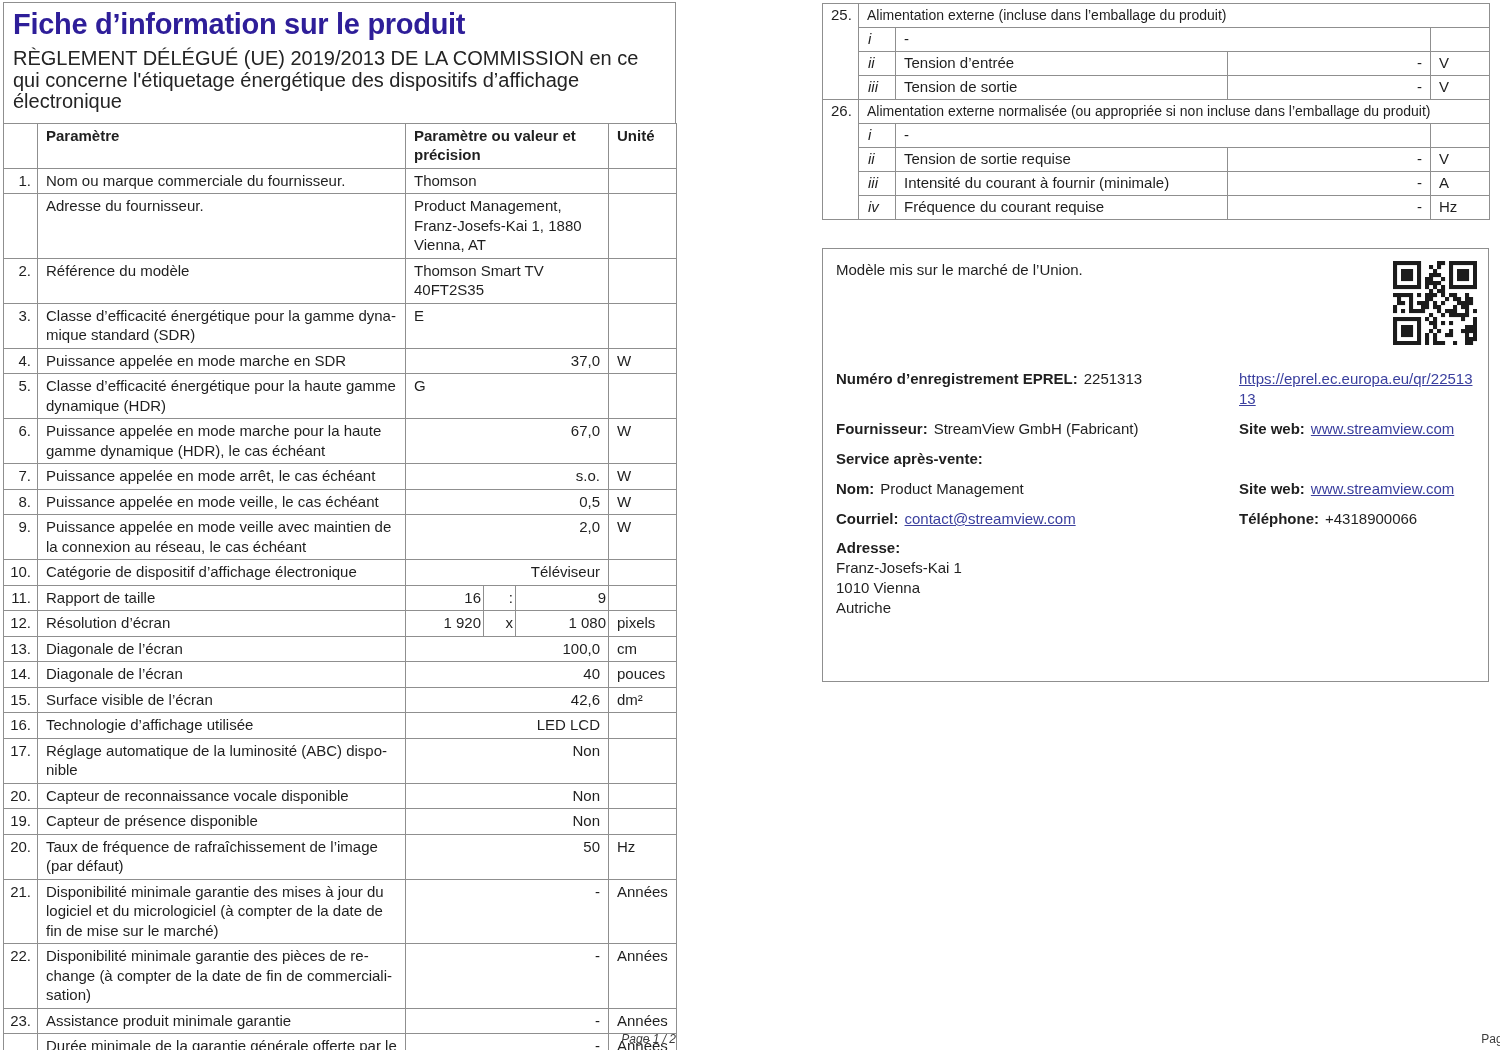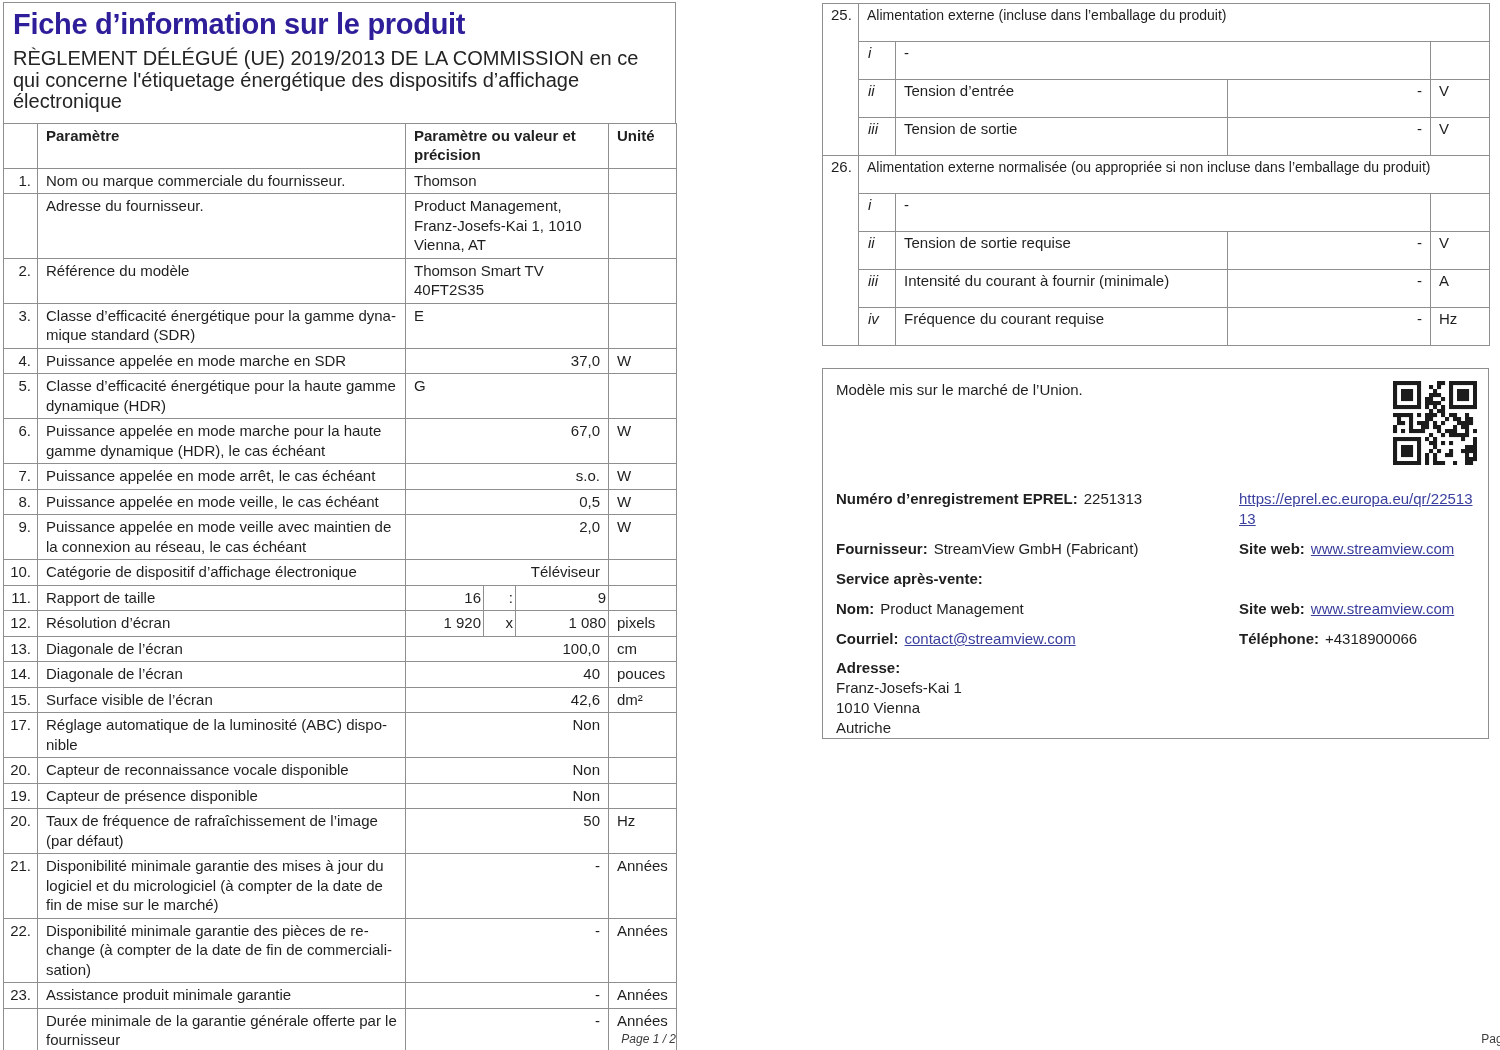--- a/index.html
+++ b/index.html
@@ -22,25 +22,25 @@
   .params th{text-align:left;font-weight:bold;}
   td.num,th.num{text-align:right;padding-right:6px;padding-left:2px;}
   .left{text-align:left;}
   .right{text-align:right;}
   td.ctr{text-align:right;padding-left:2px;padding-right:2px;}
   td.val{white-space:pre-line;}
   td.unit{padding-left:8px;}
 
   
   .p2{font-size:14.5px;}
-  .p2 td{line-height:18px;padding:2px 8px 17px;}
+  .p2 td{line-height:18px;padding:2px 8px 3px;}
   .p2 td.roman{font-style:italic;padding-left:9px;}
   .p2 td.sec-title{font-size:14px;white-space:nowrap;}
 
-  .info-box{position:relative;margin-top:22px;border:1px solid #8f8f8f;height:371px;
+  .info-box{position:relative;margin-top:28px;border:1px solid #8f8f8f;height:434px;
     box-sizing:border-box;padding:11px 13px;font-size:15px;}
   .intro{margin-bottom:89px;line-height:20px;}
   .qr{position:absolute;top:12px;right:11px;width:84px;height:84px;}
   .grid-row{display:grid;grid-template-columns:403px 1fr;margin-top:10px;line-height:20px;}
   .single{margin-top:10px;line-height:20px;}
   .b{font-weight:bold;}
   .v{margin-left:6px;}
   a.link{color:var(--link-color,#3a3f9e);text-decoration:underline;cursor:pointer;}
   a.eprel{display:inline-block;max-width:242px;word-break:break-all;line-height:20px;}
   .addr{margin-top:9px;line-height:20px;}
@@ -78,21 +78,21 @@
         <tr>
           <td class="num">1.</td>
           <td class="lbl">Nom ou marque commerciale du fournisseur.</td>
           <td class="val left" colspan="3">Thomson</td>
           <td class="unit"></td>
         </tr>
         <tr>
           <td class="num"></td>
           <td class="lbl">Adresse du fournisseur.</td>
           <td class="val left" colspan="3">Product Management,
-Franz-Josefs-Kai 1, 1010
+Franz-Josefs-Kai 1, 1880
 Vienna, AT</td>
           <td class="unit"></td>
         </tr>
         <tr>
           <td class="num">2.</td>
           <td class="lbl">Référence du modèle</td>
           <td class="val left" colspan="3">Thomson Smart TV
 40FT2S35</td>
           <td class="unit"></td>
         </tr>
@@ -170,20 +170,26 @@
           <td class="num">14.</td>
           <td class="lbl">Diagonale de l’écran</td>
           <td class="val right" colspan="3">40</td>
           <td class="unit">pouces</td>
         </tr>
         <tr>
           <td class="num">15.</td>
           <td class="lbl">Surface visible de l’écran</td>
           <td class="val right" colspan="3">42,6</td>
           <td class="unit">dm²</td>
+        </tr>
+        <tr>
+          <td class="num">16.</td>
+          <td class="lbl">Technologie d’affichage utilisée</td>
+          <td class="val right" colspan="3">LED LCD</td>
+          <td class="unit"></td>
         </tr>
         <tr>
           <td class="num">17.</td>
           <td class="lbl">Réglage automatique de la luminosité (ABC) dispo­nible</td>
           <td class="val right" colspan="3">Non</td>
           <td class="unit"></td>
         </tr>
         <tr>
           <td class="num">20.</td>
           <td class="lbl">Capteur de reconnaissance vocale disponible</td>

